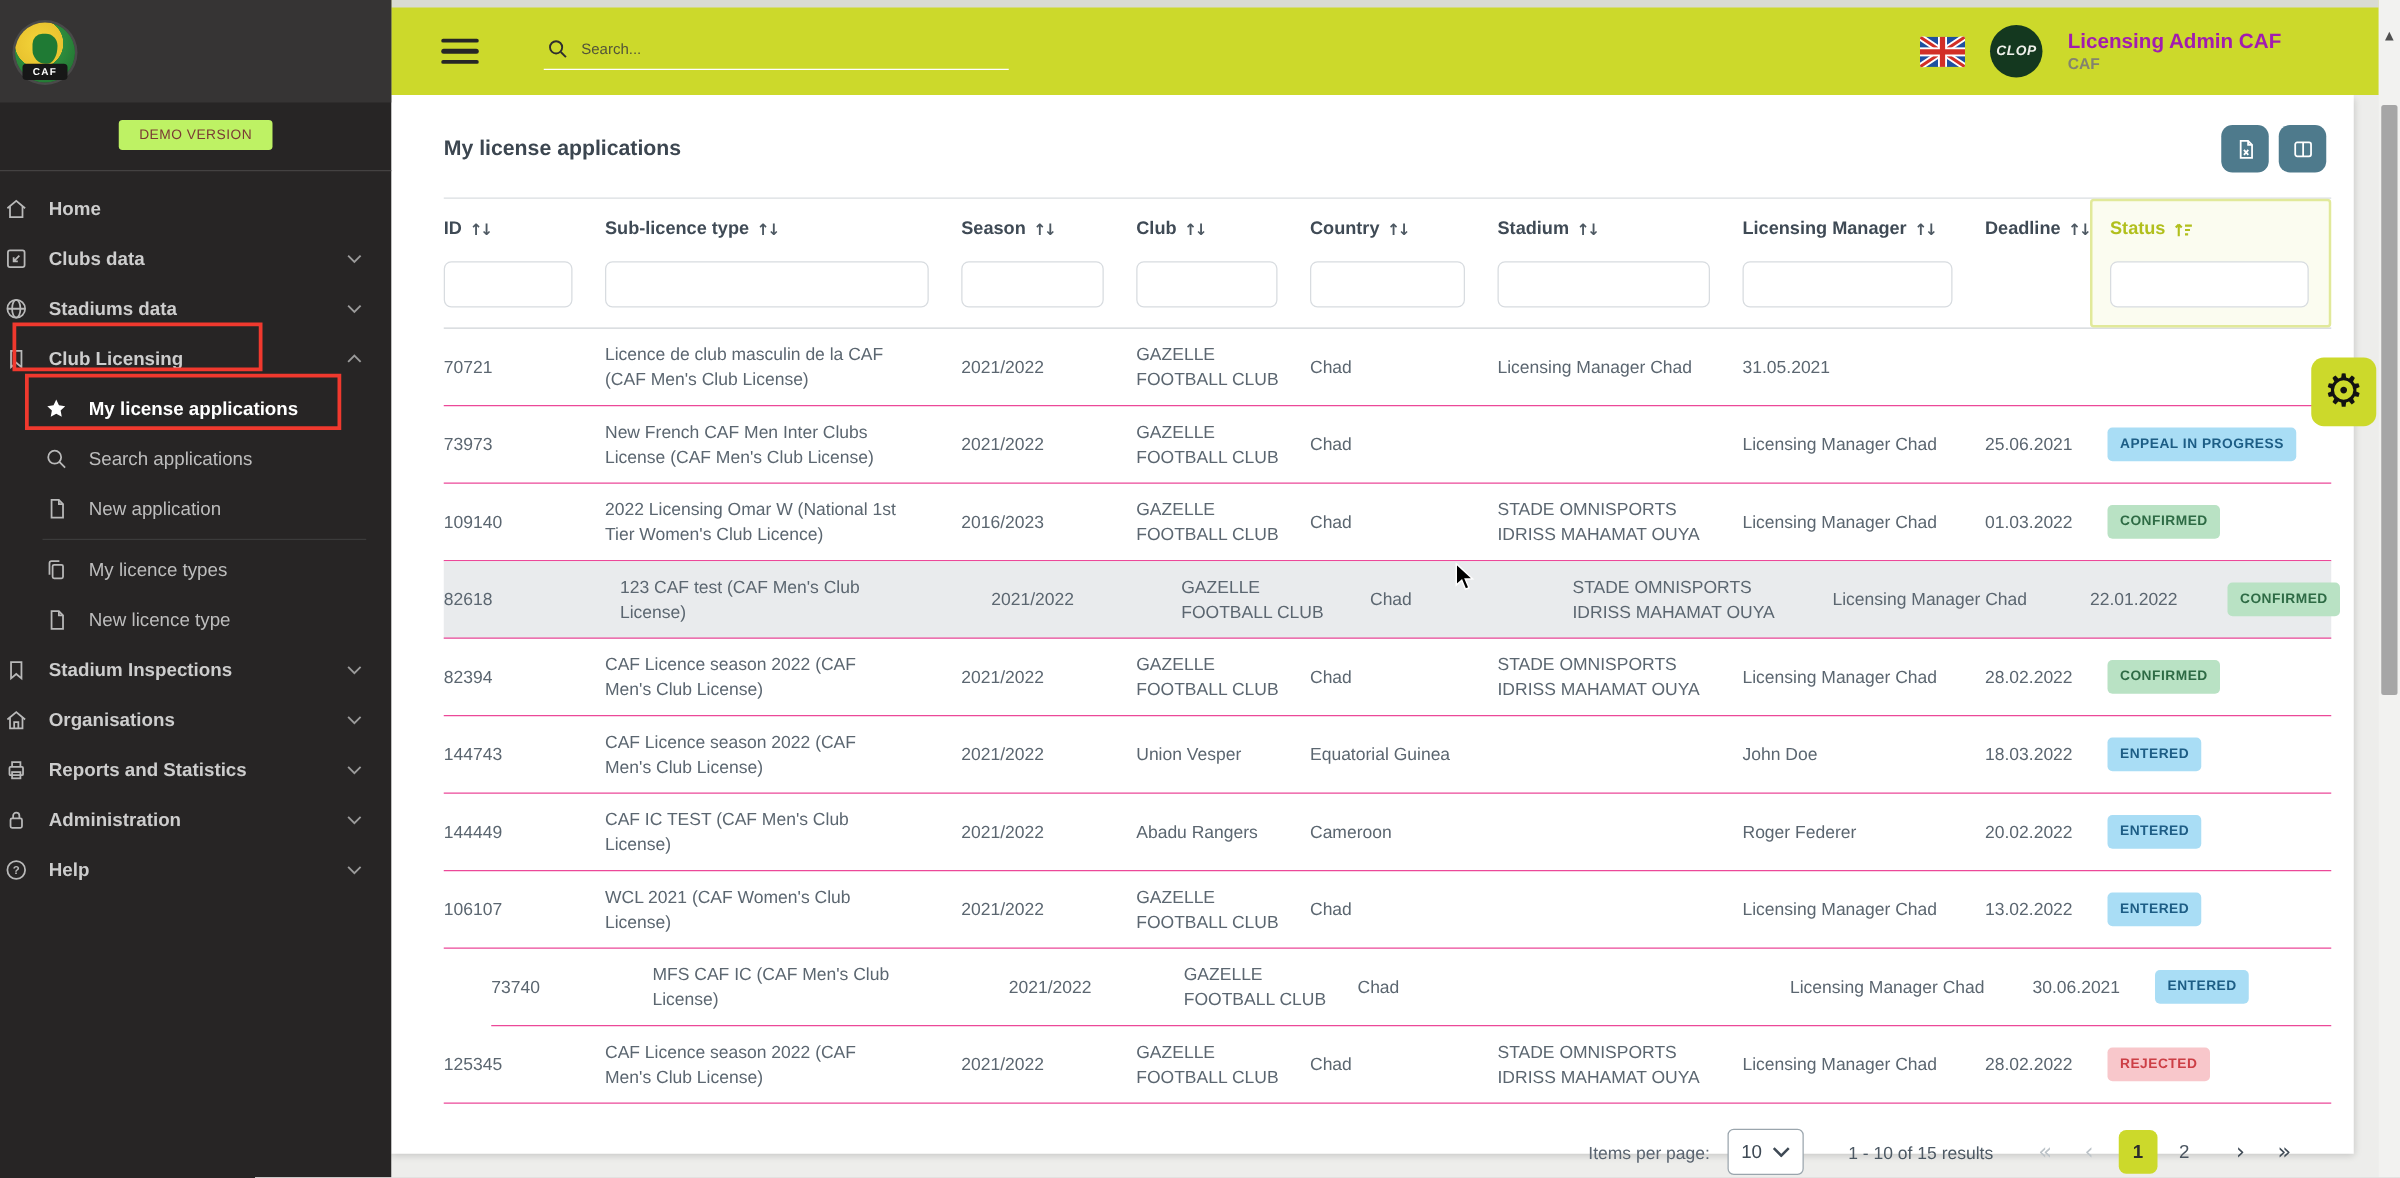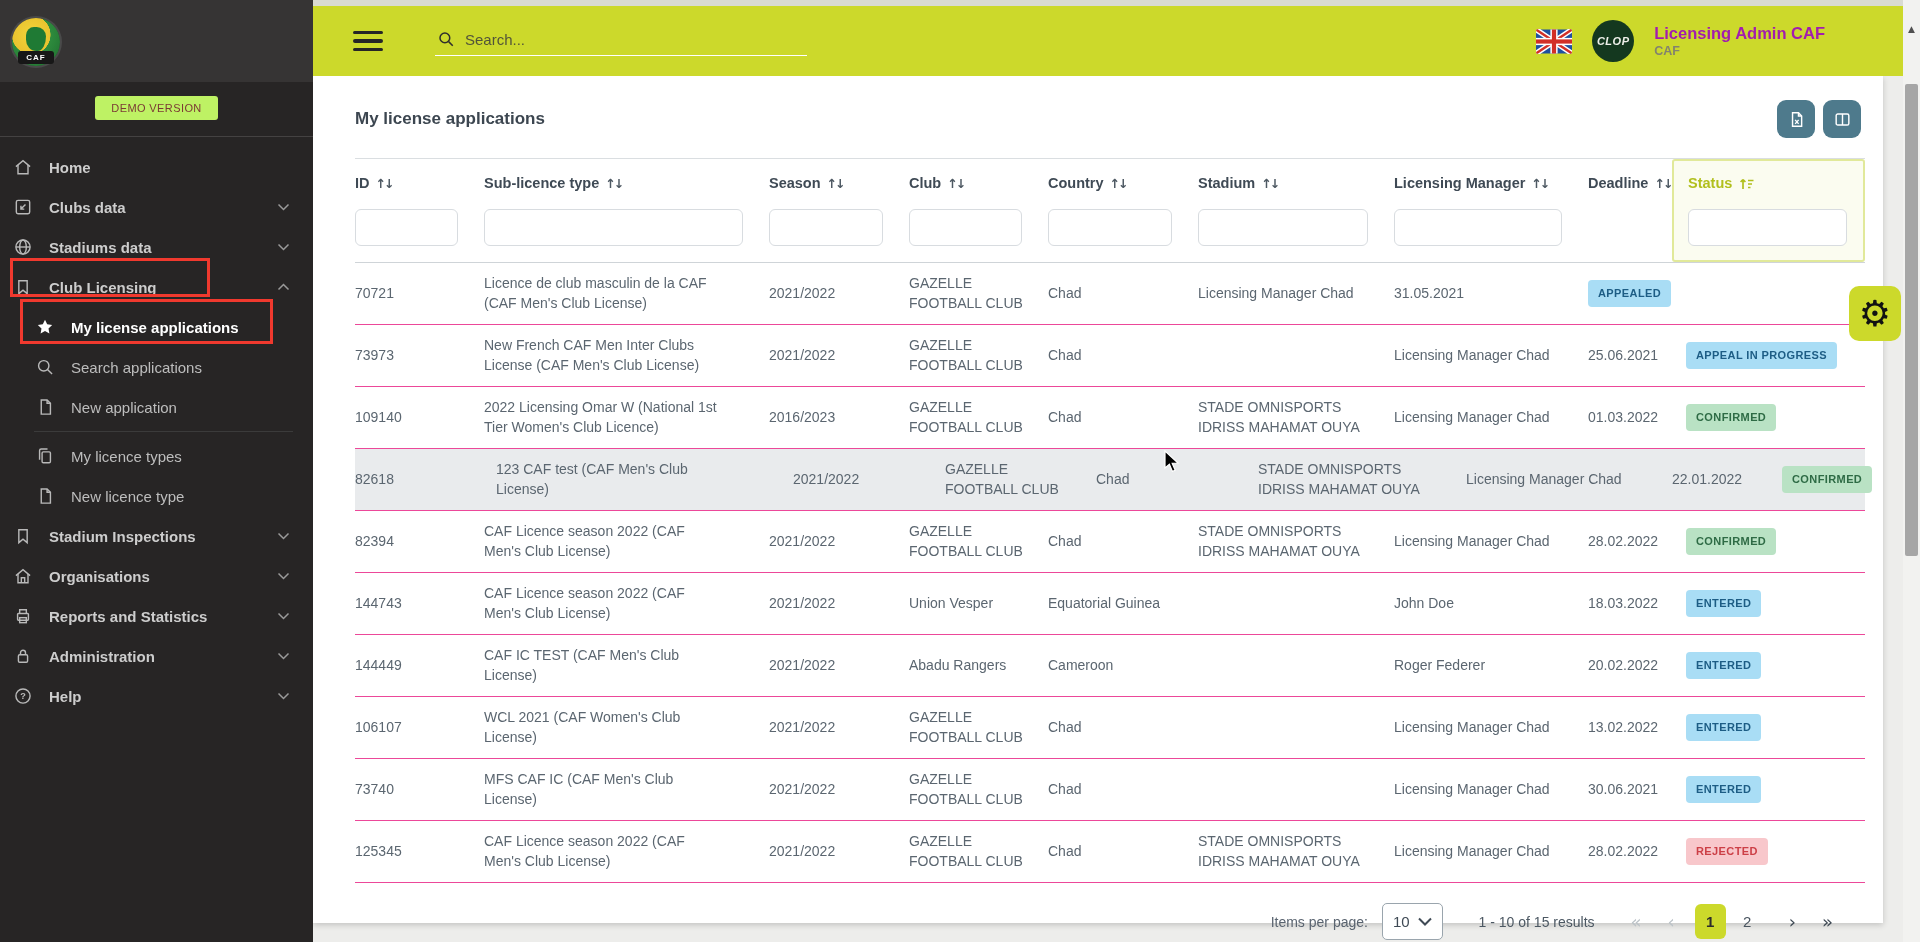--- a/index.html
+++ b/index.html
@@ -10,41 +10,41 @@
   
   .sidebar { position:absolute; left:0; top:0; width:313px; height:942px; background:#272525; z-index:5; }
   .side-head { background:#363434; padding:14px 14px 12px 12px; display:flex; gap:14px; align-items:center; min-height:82px; }
   .caf-logo { width:48px; height:48px; border-radius:50%; background:radial-gradient(circle at 40% 35%, #f4d53a 0%, #e9c32f 45%, #2e8b3d 46%, #1c6b2e 100%); position:relative; flex:0 0 48px; box-shadow:0 0 0 2px #4a4a4a; }
   .caf-logo .africa { position:absolute; left:14px; top:9px; width:20px; height:24px; background:#1f7a34; border-radius:46% 54% 48% 60% / 40% 46% 70% 54%; }
   .caf-logo .band { position:absolute; left:6px; right:6px; bottom:2px; height:13px; background:#171717; border-radius:3px; color:#fff; font-size:8px; font-weight:bold; text-align:center; line-height:13px; letter-spacing:1px; }
   .org-name { color:#ffffff; font-size:11.5px; font-weight:bold; line-height:1.4; }
   .demo-wrap { text-align:center; padding:14px 0 16px; }
   .demo-badge { display:inline-block; background:#bef264; color:#7b3a34; font-size:11px; font-weight:normal; letter-spacing:.4px; padding:6px 16px; border-radius:3px; }
   .side-divider { height:1px; background:#444242; margin:0 0 10px 0; }
-  .nav-item { display:flex; align-items:center; height:40px; padding-left:12px; padding-right:22px; gap:15px; cursor:pointer; }
+  .nav-item { display:flex; align-items:center; height:40px; padding-left:2px; padding-right:22px; gap:15px; cursor:pointer; }
   .nav-item.sub { padding-left:34px; }
   .nav-item .ni-icon { width:22px; height:22px; flex:0 0 22px; color:#b9b9b9; display:flex; align-items:center; justify-content:center; }
   .nav-item .ni-label { color:#cdcdcd; font-size:15px; font-weight:600; white-space:nowrap; }
   .nav-item.sub .ni-label { color:#bdbdbd; font-weight:400; }
   .nav-item.active .ni-label { color:#ffffff; font-weight:bold; }
   .nav-item.active .ni-icon { color:#ffffff; }
   .nav-item .ni-chevron { margin-left:auto; color:#9a9a9a; display:flex; }
   .nav-sep { height:1px; background:#3b3b3b; margin:4px 20px 4px 34px; }
   .annot { position:absolute; border:3px solid #f0392e; z-index:9; pointer-events:none; }
   .annot1 { left:10px; top:258px; width:200px; height:39px; }
   .annot2 { left:20px; top:299px; width:253px; height:45px; }
 
   
   .main { position:absolute; left:313px; top:0; right:0; bottom:0; }
   .topbar { position:absolute; left:0; top:0; right:17px; height:76px; background:#ccd92b; border-top:6px solid #d9dbd2; display:flex; align-items:center; padding:0 78px 0 40px; z-index:4; }
   .hamburger { width:30px; display:flex; flex-direction:column; gap:5px; cursor:pointer; }
   .hamburger div { height:3.5px; background:#262626; border-radius:2px; }
   .search-wrap { margin-left:52px; display:flex; align-items:center; gap:10px; border-bottom:1.5px solid #ffffff; width:372px; padding:4px 2px 7px 2px; }
   .search-wrap svg { flex:0 0 18px; }
-  .search-input { background:transparent; border:none; outline:none; font-size:15px; color:#2e2e2e; width:100%; font-family:"Liberation Sans",sans-serif; }
+  .search-input { background:transparent; border:none; outline:none; font-size:12px; color:#2e2e2e; width:100%; font-family:"Liberation Sans",sans-serif; }
   .search-input::placeholder { color:#3c3c3c; opacity:.85; }
   .top-right { margin-left:auto; display:flex; align-items:center; gap:20px; }
   .flag { width:36px; height:25px; border-radius:2px; overflow:hidden; display:block; cursor:pointer; }
   .avatar { width:42px; height:42px; border-radius:50%; background:#14381f; color:#eef0ea; display:flex; align-items:center; justify-content:center; font-size:11px; font-weight:bold; font-style:italic; letter-spacing:.5px; cursor:pointer; }
   .user-block { line-height:1.25; cursor:pointer; }
   .user-name { font-size:16.5px; color:#a21caf; font-weight:600; }
   .user-org { font-size:12.5px; color:#83836e; font-weight:bold; }
 
   
   .content { position:absolute; left:0; right:17px; top:76px; bottom:0; background:#ededeb; }
@@ -378,23 +378,20 @@
             </div>
           <div id="tbody">
               <div class="tr" style="grid-template-columns: 129px 285px 140px 139px 150px 196px 194px 98px 179px;">
                 <div class="td ">70721</div>
                 <div class="td type">Licence de club masculin de la CAF (CAF Men's Club License)</div>
                 <div class="td ">2021/2022</div>
                 <div class="td ">GAZELLE FOOTBALL CLUB</div>
                 <div class="td ">Chad</div>
                 <div class="td ">Licensing Manager Chad</div>
                 <div class="td ">31.05.2021</div>
-                <div class="td">
-                  <span class="badge" style="background:#a9ddf5;color:#1d5d85">APPEALED</span>
-                </div>
               </div>
               <div class="tr" style="grid-template-columns: 129px 285px 140px 139px 150px 196px 194px 98px 179px;">
                 <div class="td ">73973</div>
                 <div class="td type">New French CAF Men Inter Clubs License (CAF Men's Club License)</div>
                 <div class="td ">2021/2022</div>
                 <div class="td ">GAZELLE FOOTBALL CLUB</div>
                 <div class="td ">Chad</div>
                 <div class="td "></div>
                 <div class="td ">Licensing Manager Chad</div>
                 <div class="td ">25.06.2021</div>
@@ -473,21 +470,21 @@
                 <div class="td ">2021/2022</div>
                 <div class="td ">GAZELLE FOOTBALL CLUB</div>
                 <div class="td ">Chad</div>
                 <div class="td "></div>
                 <div class="td ">Licensing Manager Chad</div>
                 <div class="td ">13.02.2022</div>
                 <div class="td">
                   <span class="badge" style="background:#a9ddf5;color:#1d5d85">ENTERED</span>
                 </div>
               </div>
-              <div class="tr" style="grid-template-columns: 129px 285px 140px 139px 150px 196px 194px 98px 179px;">
+              <div class="tr" style="grid-template-columns: 129px 285px 140px 139px 150px 196px 194px 98px 179px; margin-left: 38px;">
                 <div class="td ">73740</div>
                 <div class="td type">MFS CAF IC (CAF Men's Club License)</div>
                 <div class="td ">2021/2022</div>
                 <div class="td ">GAZELLE FOOTBALL CLUB</div>
                 <div class="td ">Chad</div>
                 <div class="td "></div>
                 <div class="td ">Licensing Manager Chad</div>
                 <div class="td ">30.06.2021</div>
                 <div class="td">
                   <span class="badge" style="background:#a9ddf5;color:#1d5d85">ENTERED</span>

